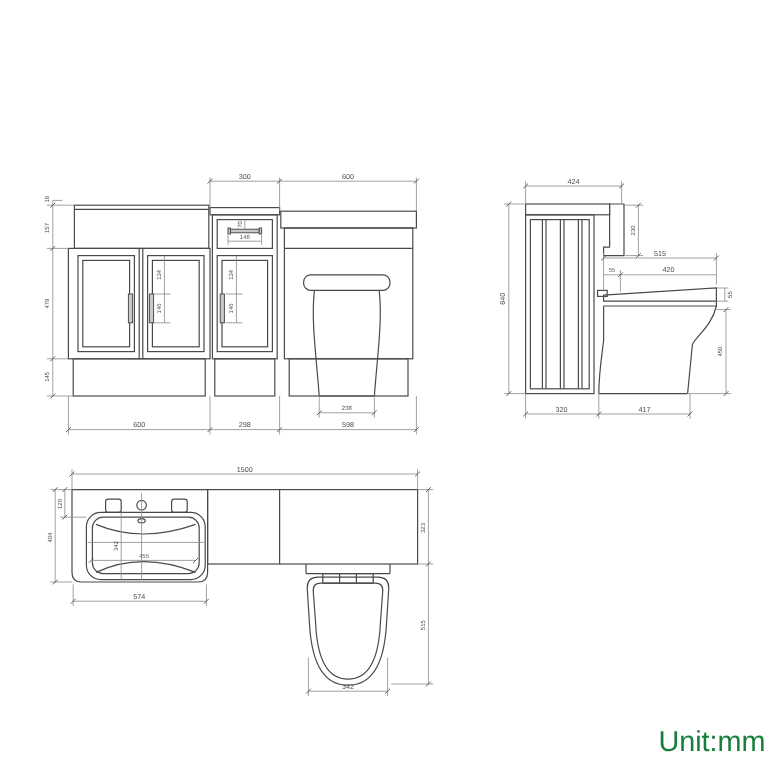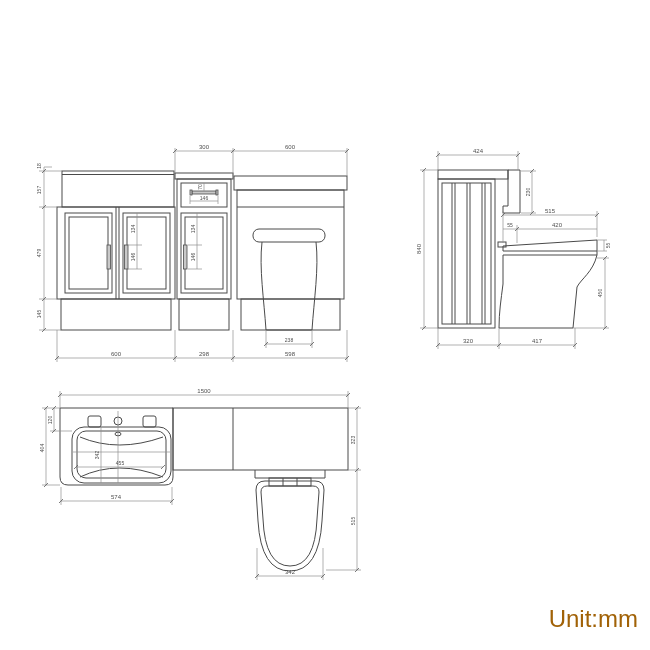--- a/index.html
+++ b/index.html
@@ -4,21 +4,21 @@
 <style>
   html,body{margin:0;padding:0;background:#ffffff;}
   body{width:650px;height:650px;position:relative;font-family:"Liberation Sans",sans-serif;overflow:hidden;}
   svg{position:absolute;left:0;top:0;}
   .s{stroke:#4a4a4a;stroke-width:1;fill:none;}
   .h{stroke:#4a4a4a;stroke-width:0.8;fill:#c9c9c9;}
   .d{stroke:#8f8f8f;stroke-width:0.7;fill:none;}
   .k{stroke:#5a5a5a;stroke-width:0.8;fill:none;}
   text{font-family:"Liberation Sans",sans-serif;font-size:6px;fill:#4f4f4f;}
   .tt{font-size:5px;}
-  .unit-note{position:absolute;top:605px;right:12px;font-size:24px;font-weight:500;color:#a16207;}
+  .unit-note{position:absolute;top:605px;right:12px;font-size:24px;font-weight:500;color:#15803d;}
 </style>
 </head>
 <body>
 
 <svg width="650" height="650" viewBox="0 0 650 650">
 
   <g>
 
     <g>
       <rect class="s" x="62" y="171" width="112" height="36"></rect>

